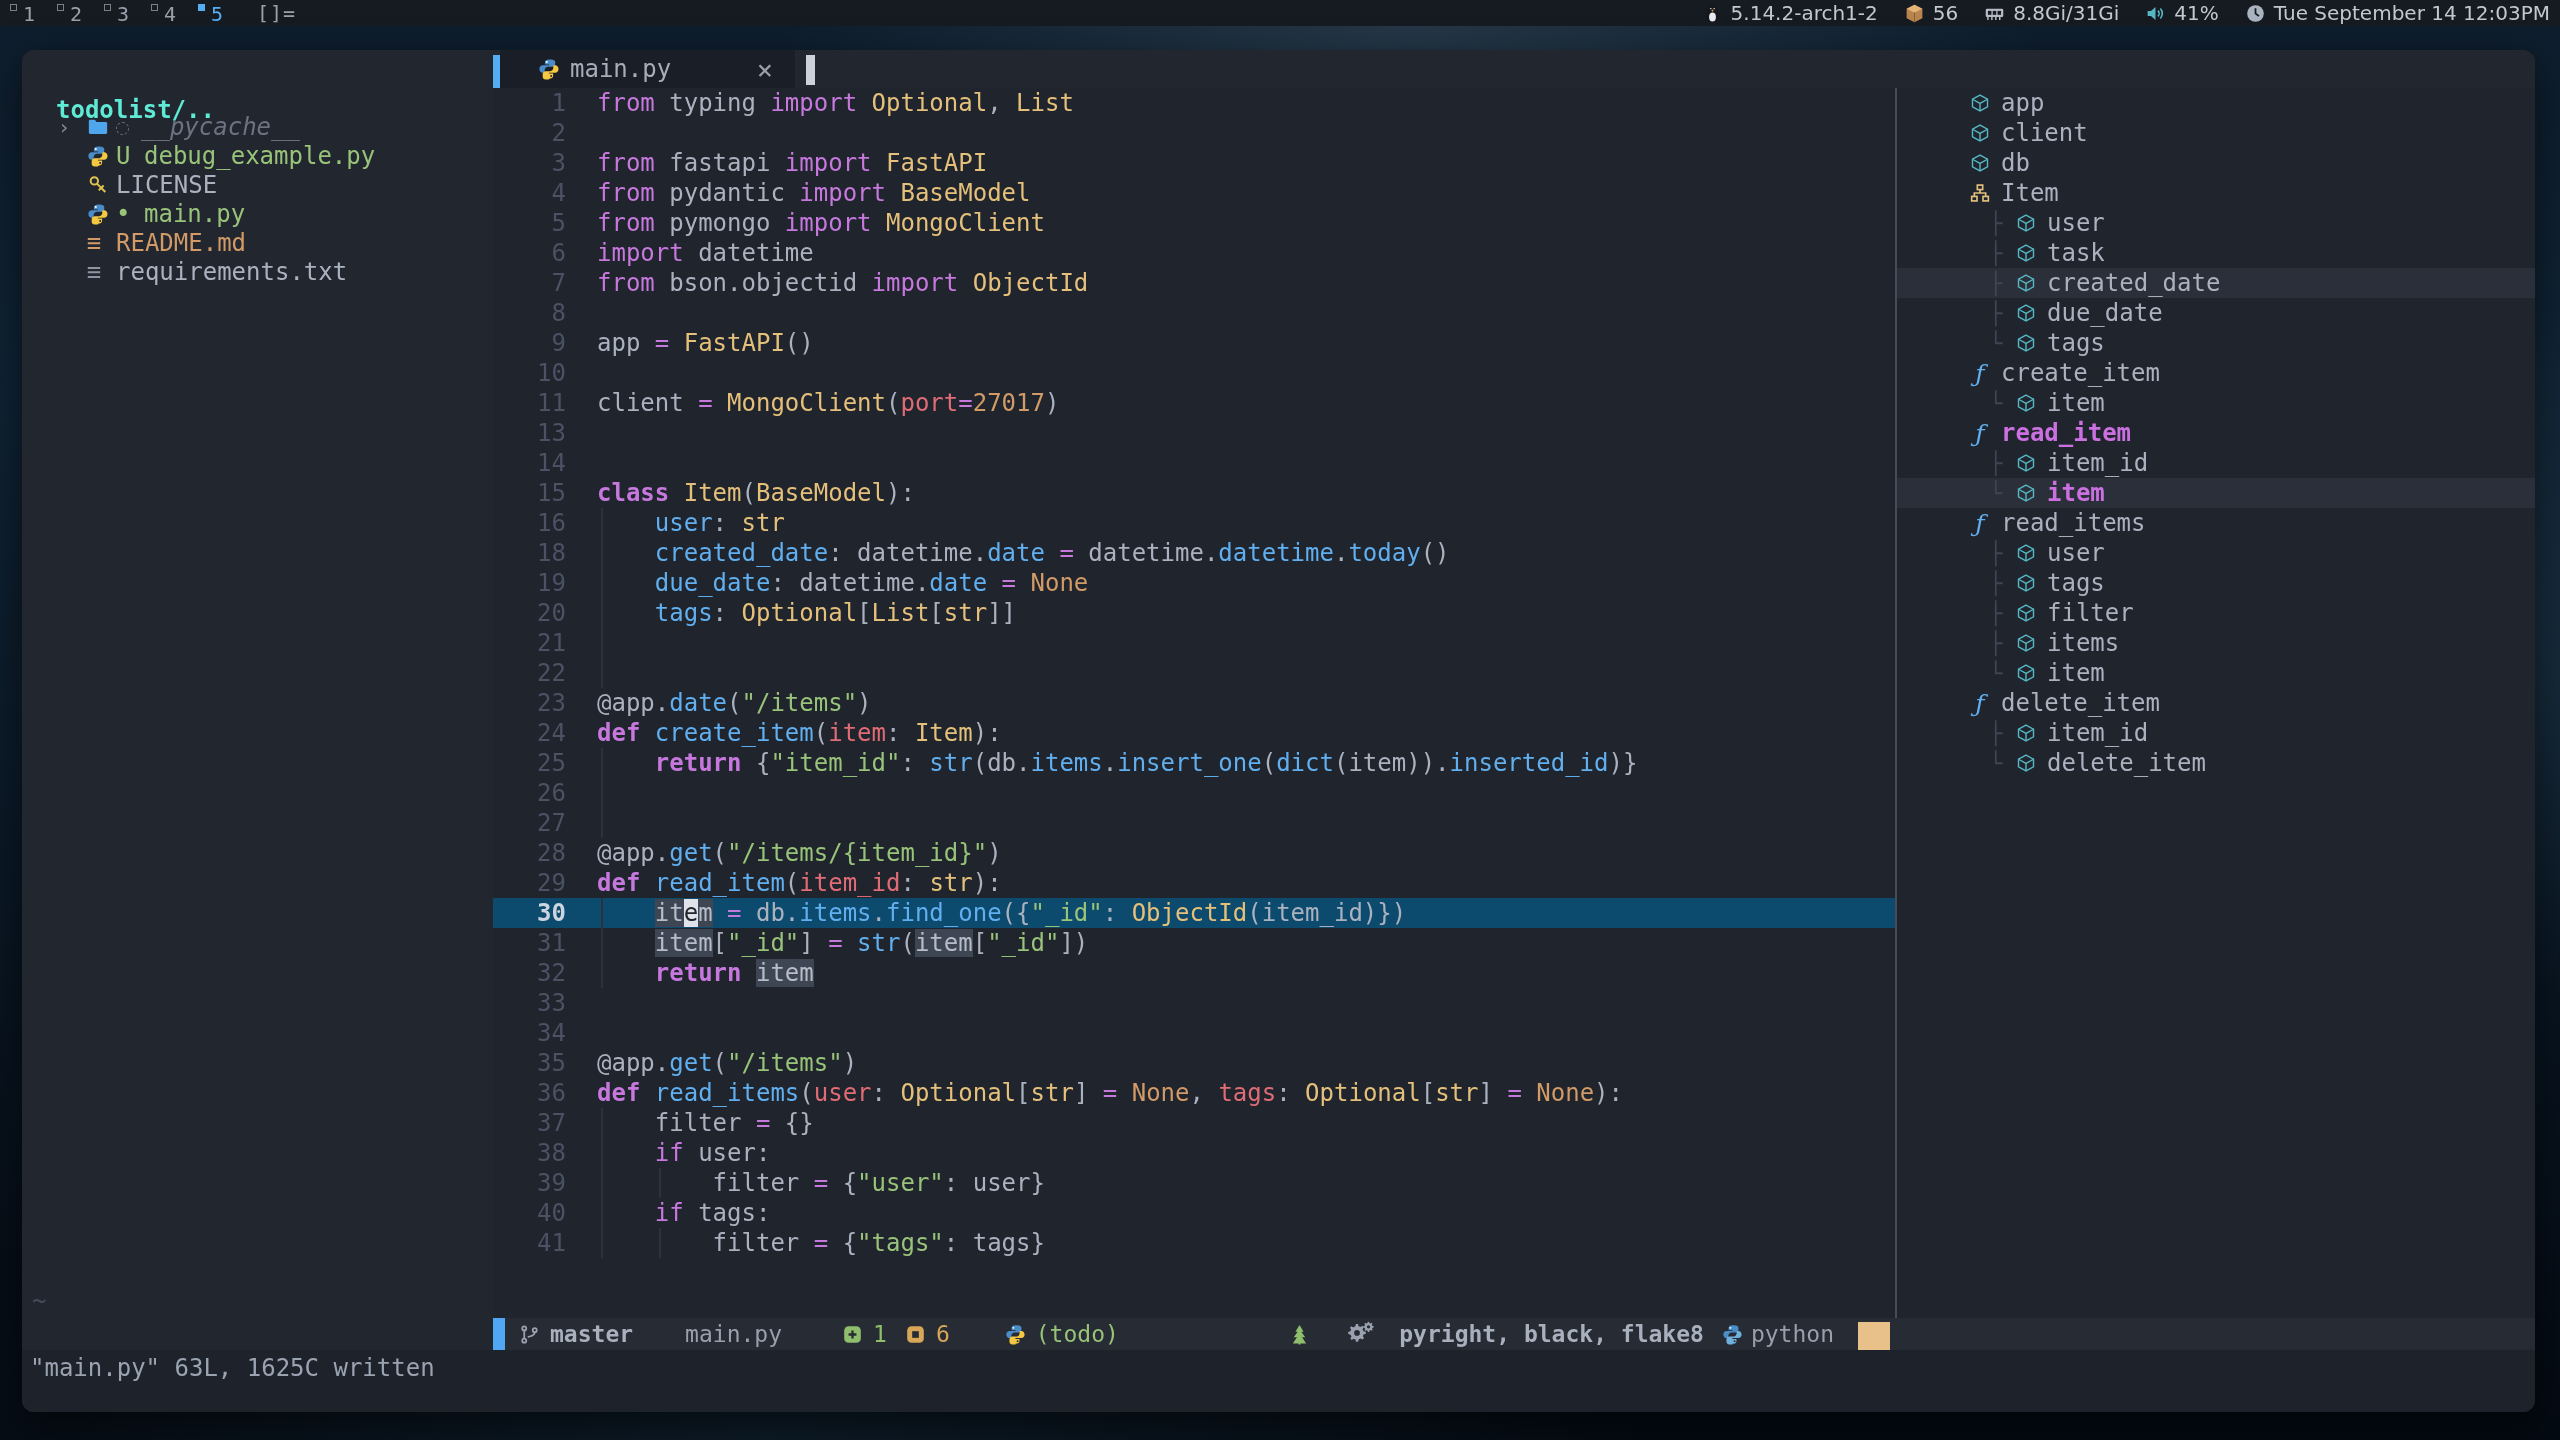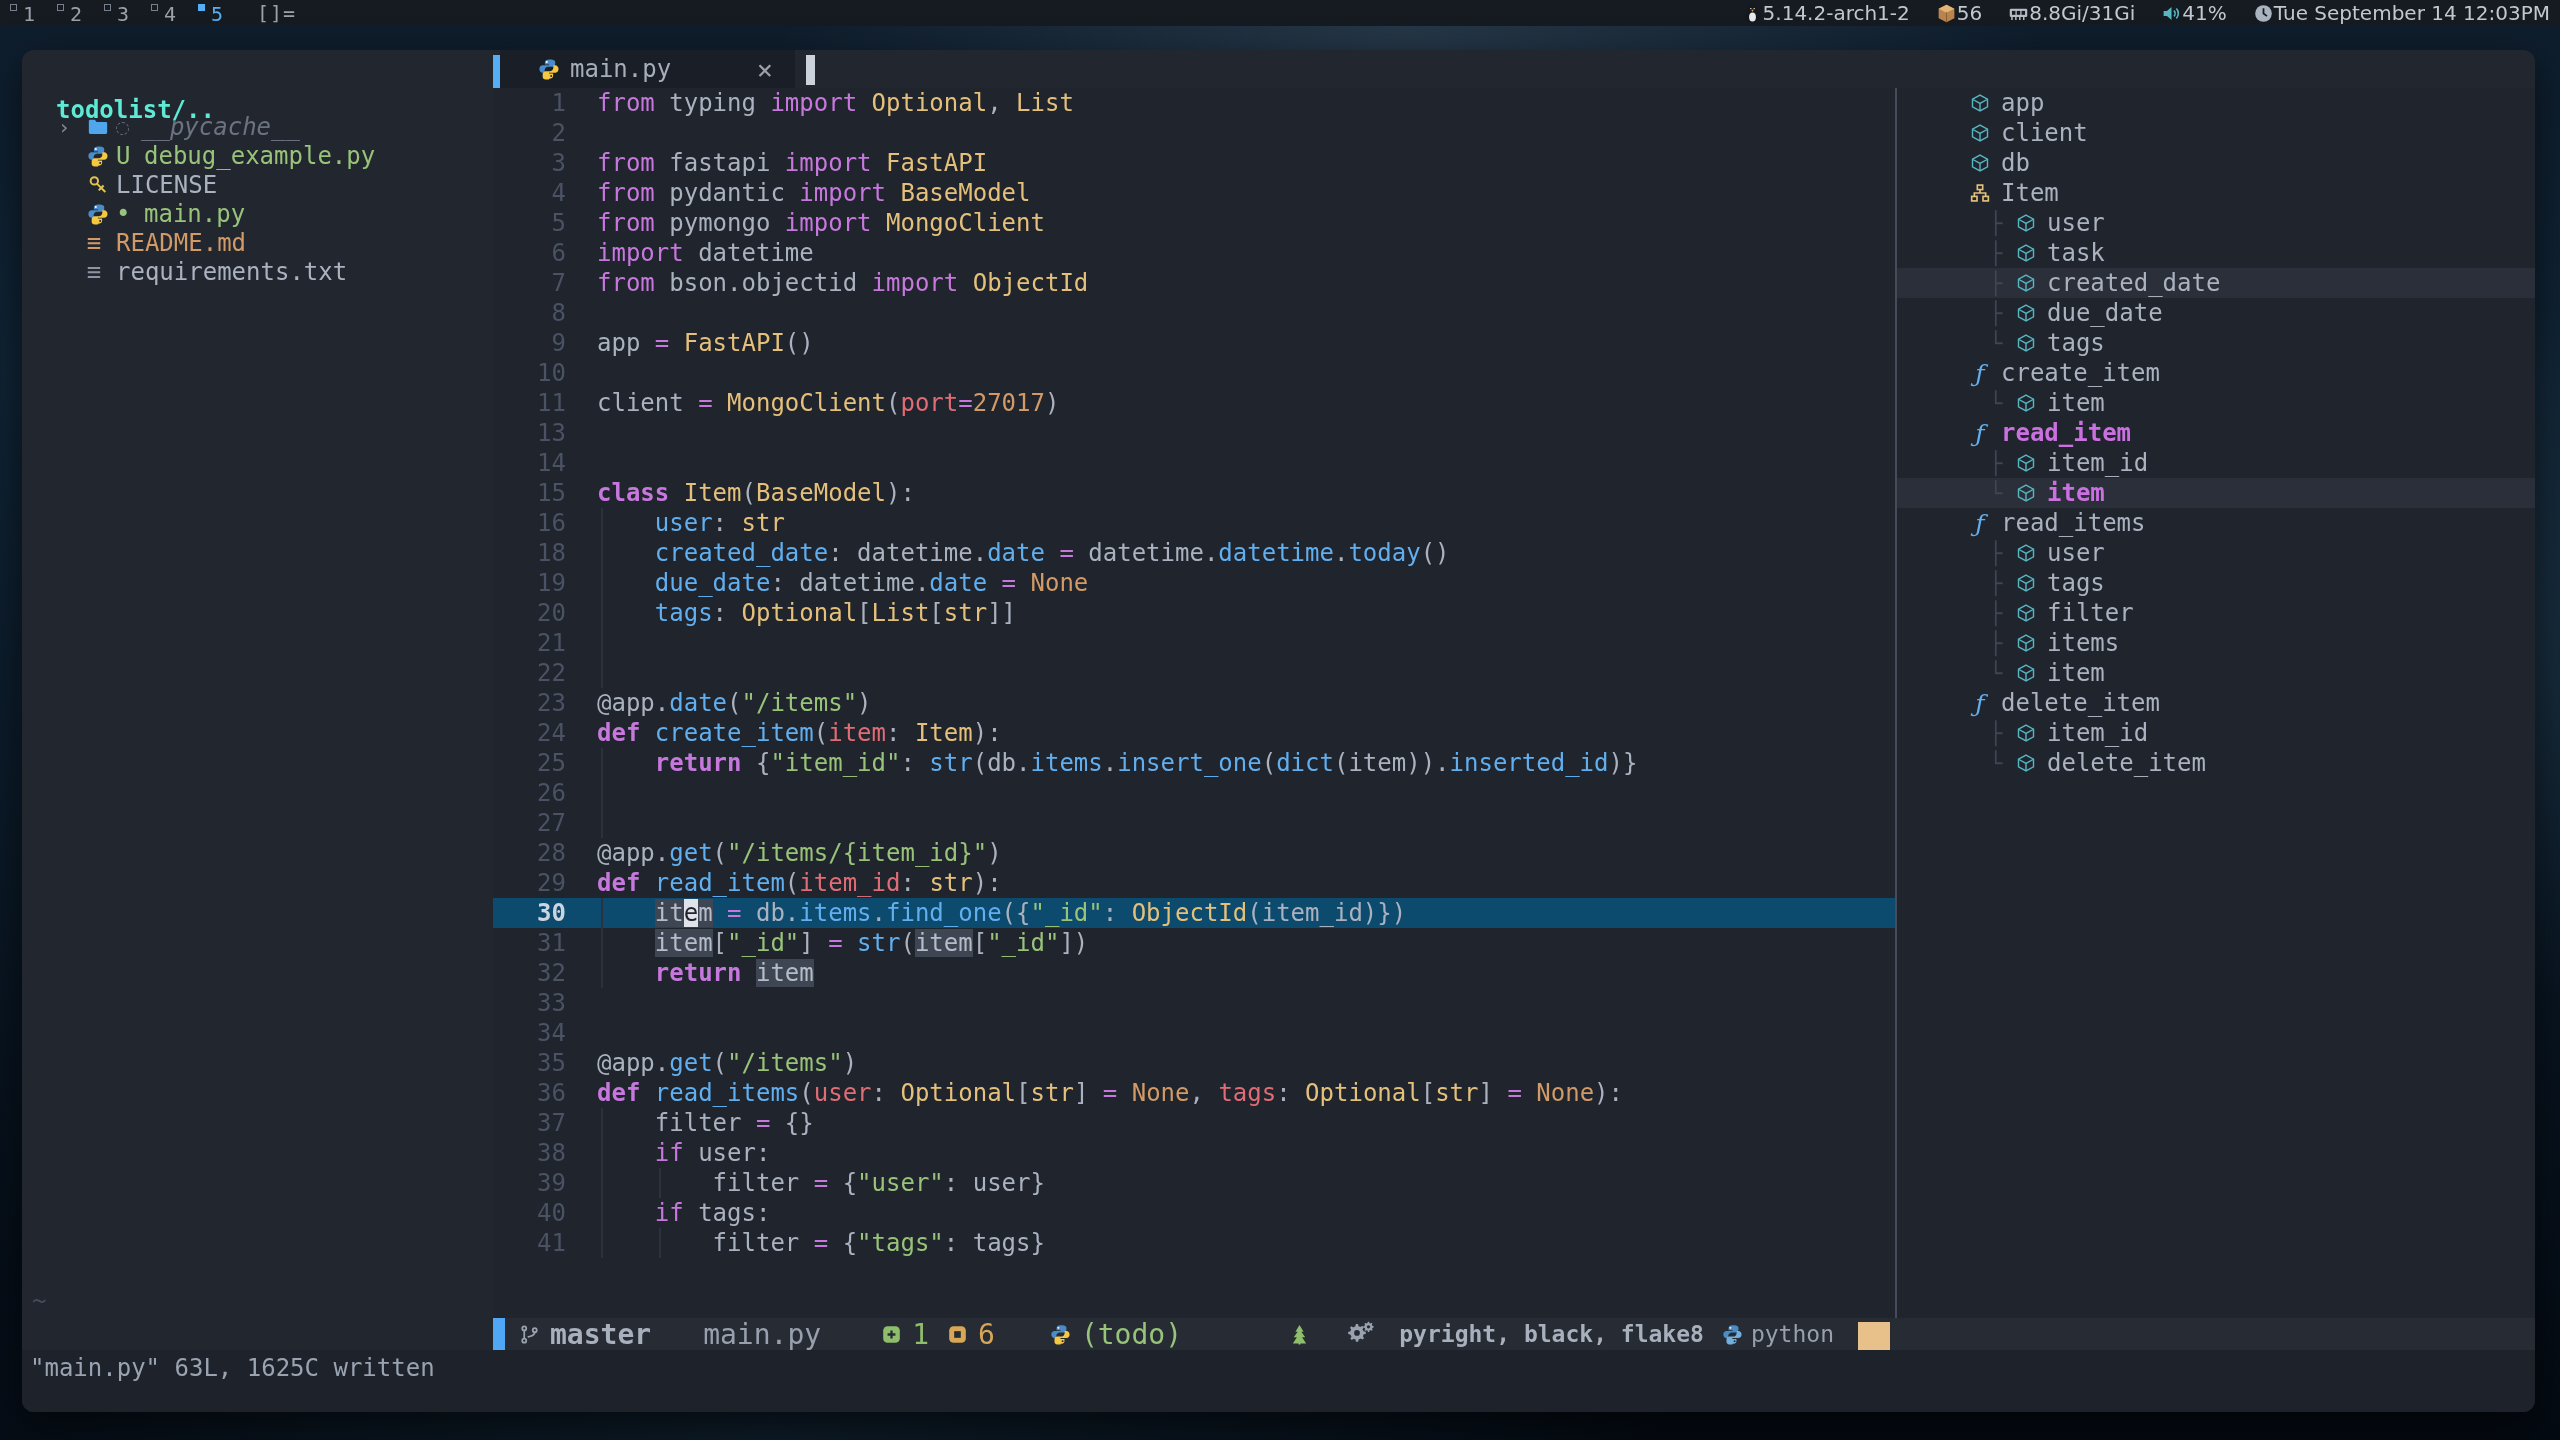--- a/index.html
+++ b/index.html
@@ -21,21 +21,21 @@
     font-family:"DejaVu Sans Mono", monospace; color:#9aa1ab; font-size:20px; }
   .ws-list { display:flex; align-items:flex-start; padding-left:10px; }
   .ws { display:flex; align-items:flex-start; width:47px; cursor:default; padding-top:1px; }
   .wsq { width:7px; height:7px; border:1.5px solid #777f8a; margin:2px 6px 0 0; flex:none; }
   .wsn { line-height:24px; }
   .ws.active { color:#55aef3; }
   .ws.active .wsq { background:#55aef3; border-color:#55aef3; }
   .layout-ind { margin-left:12px; letter-spacing:1px; }
   .sys-list { margin-left:auto; display:flex; align-items:center; gap:26px; padding-right:10px;
     font-family:"DejaVu Sans", sans-serif; color:#c2c8cf; font-size:20px; }
-  .sysseg { display:flex; align-items:center; }
+  .sysseg { display:flex; align-items:center; gap:8px; }
   .sysico { width:21px; height:21px; display:inline-block; }
   .sysico svg { width:100%; height:100%; }
 
   
   .term { position:absolute; left:22px; top:50px; width:2513px; height:1362px;
     background:#1f242d; border-radius:12px; overflow:hidden;
     box-shadow:0 14px 40px rgba(0,0,0,.55);
     font-family:"DejaVu Sans Mono", monospace; font-size:24px; color:#abb2bf; }
 
   
@@ -96,21 +96,21 @@
   .conn { color:#3f4552; width:26px; flex:none; font-size:22px; margin-left:10px; }
   .oico { width:22px; height:22px; flex:none; margin-right:10px; display:flex; align-items:center; justify-content:center; }
   .oico svg { width:20px; height:20px; }
   .fico { font-family:"DejaVu Serif", serif; font-style:italic; color:#61afef; font-size:25px; }
   .olabel { color:#abb2bf; }
   .orow.active .olabel { color:#cb70e0; font-weight:bold; }
 
   
   .statusline { position:absolute; left:471px; top:1268px; right:0; height:32px; background:#262b34; }
   .mode-block { position:absolute; left:0; top:0; width:12px; height:32px; background:#4fa7f5; }
-  .sl-left { position:absolute; left:26px; top:0; height:32px; display:flex; align-items:center; font-size:28px; }
+  .sl-left { position:absolute; left:26px; top:0; height:32px; display:flex; align-items:center; font-size:23px; }
   .sl-ico { width:21px; height:21px; display:inline-flex; }
   .sl-ico svg { width:21px; height:21px; }
   .sl-branch { font-weight:bold; color:#a8b0bd; margin-left:10px; }
   .sl-file { color:#98a0ad; margin-left:52px; }
   .sl-added { color:#8ebd6b; margin-left:10px; }
   .sl-changed { color:#d8a657; margin-left:10px; }
   .gap60 { width:60px; } .gap18 { width:18px; } .gap55 { width:55px; }
   .sl-venv { color:#98c379; margin-left:10px; }
   .sl-right { position:absolute; right:701px; top:0; height:32px; display:flex; align-items:center; font-size:23px; }
   .sl-lsp { font-weight:bold; color:#a8b0bd; margin-left:24px; }

